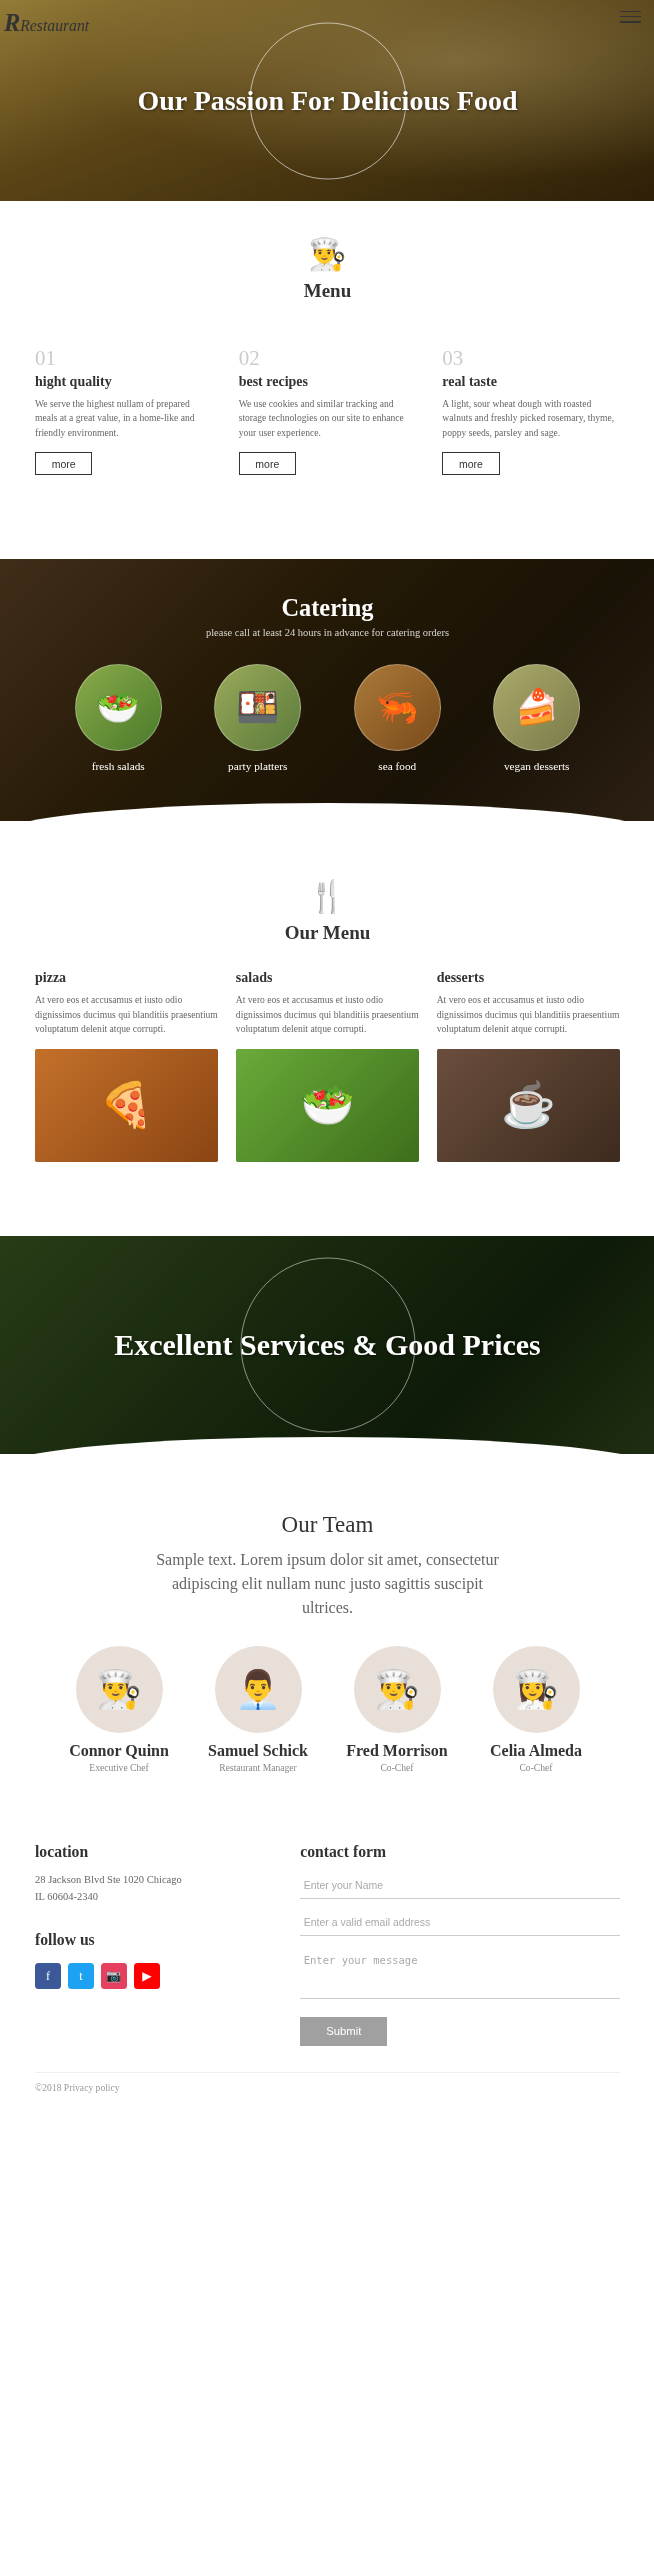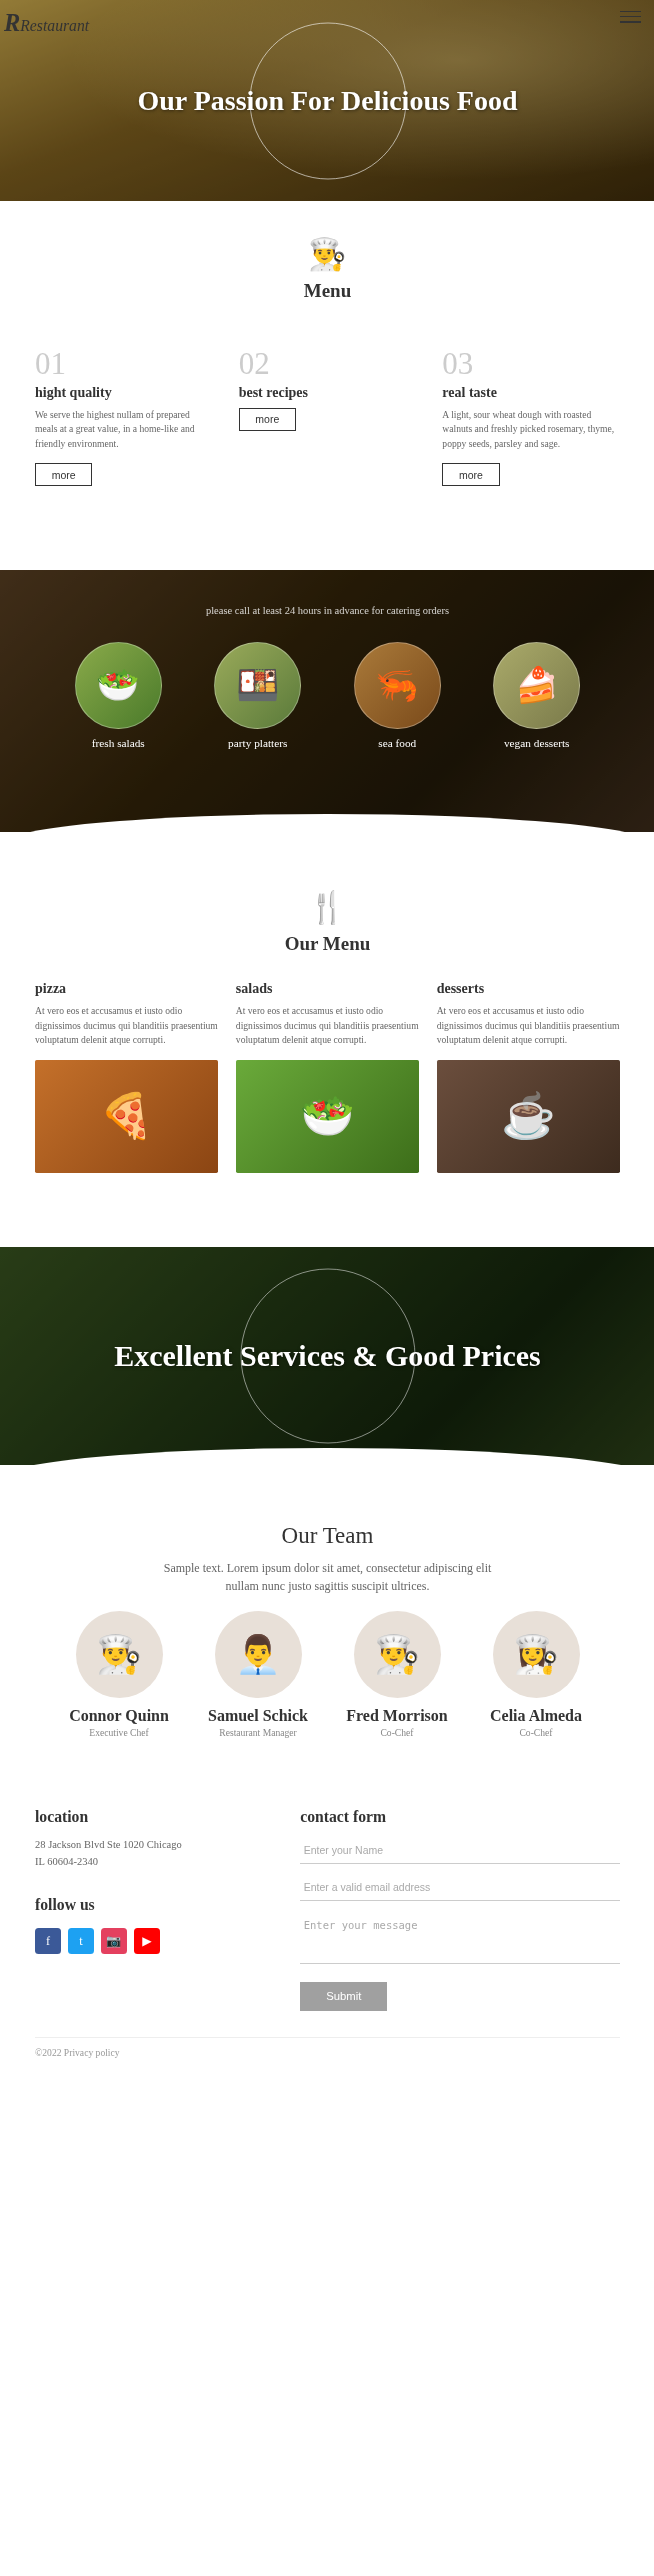--- a/index.html
+++ b/index.html
@@ -67,21 +67,21 @@
     .section-title {
       font-size: 19px; font-weight: bold; margin-bottom: 0;
     }
 
     
     .features {
       background: #fff; padding: 17.5px 35px 35px;
       display: flex; gap: 26px;
     }
     .feature { flex: 1; }
-    .feature-num { font-size: 31px; color: #ccc; font-weight: 300; margin-bottom: 3.5px; }
+    .feature-num { font-size: 21px; color: #ccc; font-weight: 300; margin-bottom: 3.5px; }
     .feature-title { font-size: 14px; font-weight: bold; margin-bottom: 7px; }
     .feature-text { font-size: 9.6px; color: #666; line-height: 1.5; margin-bottom: 12.2px; }
     .more-btn {
       display: inline-block; border: 0.9px solid #333; padding: 4.4px 15.7px;
       font-size: 10.5px; cursor: pointer; background: #fff; color: #333;
     }
 
     
     .catering {
       position: relative; width: 655px; min-height: 262px;
@@ -150,21 +150,21 @@
       width: 175px; height: 175px;
       border: 1.7px solid rgba(255,255,255,0.5);
       border-radius: 50%;
       top: 50%; left: 50%;
       transform: translate(-50%, -50%);
     }
 
     
     .team { background: #fff; padding: 44px 35px 35px; text-align: center; }
     .team-title { font-size: 23px; font-weight: normal; margin-bottom: 10.5px; }
-    .team-sub { font-size: 12px; color: #666; line-height: 1.5; margin-bottom: 16px; max-width: 349px; margin-left: auto; margin-right: auto; }
+    .team-sub { font-size: 16px; color: #666; line-height: 1.5; margin-bottom: 26px; max-width: 349px; margin-left: auto; margin-right: auto; }
     .team-members { display: flex; justify-content: center; gap: 26px; flex-wrap: wrap; }
     .team-member { text-align: center; width: 113px; }
     .member-avatar {
       width: 87px; height: 87px; border-radius: 50%; margin: 0 auto 8.7px;
       overflow: hidden; display: flex; align-items: center; justify-content: center;
       font-size: 37px;
       background: #e8e0d8;
     }
     .member-name { font-size: 16px; font-weight: bold; margin-bottom: 2.6px; }
     .member-role { font-size: 9.6px; color: #888; }
@@ -250,36 +250,38 @@
 <div class="features">
   <div class="feature">
     <div class="feature-num">01</div>
     <div class="feature-title">hight quality</div>
     <div class="feature-text">We serve the highest nullam of prepared meals at a great value, in a home-like and friendly environment.</div>
     <button class="more-btn">more</button>
   </div>
   <div class="feature">
     <div class="feature-num">02</div>
     <div class="feature-title">best recipes</div>
+    <div class="feature-text">We use cookies and similar tracking and storage technologies on our site to enhance your user experience.</div>
     <button class="more-btn">more</button>
   </div>
   <div class="feature">
     <div class="feature-num">03</div>
     <div class="feature-title">real taste</div>
     <div class="feature-text">A light, sour wheat dough with roasted walnuts and freshly picked rosemary, thyme, poppy seeds, parsley and sage.</div>
     <button class="more-btn">more</button>
   </div>
 </div>
 
 <div style="position:relative; margin-top: 17.5px;">
 
   <div style="width:100%; height:31px; background:#fff; border-radius:0 0 50% 50% / 0 0 31px 31px; position:relative; z-index:1;"></div>
   <div class="catering">
     <div class="catering-overlay"></div>
     <div class="catering-content">
+      <h2 class="catering-title">Catering</h2>
       <p class="catering-sub">please call at least 24 hours in advance for catering orders</p>
       <div class="catering-items">
         <div class="catering-item">
           <div class="catering-circle c1">🥗</div>
           <div class="catering-label">fresh salads</div>
         </div>
         <div class="catering-item">
           <div class="catering-circle c2">🍱</div>
           <div class="catering-label">party platters</div>
         </div>
@@ -383,16 +385,16 @@
     <div class="footer-col-wide">
       <h3 class="footer-heading">contact form</h3>
       <input class="form-input" type="text" placeholder="Enter your Name" style="">
       <input class="form-input" type="email" placeholder="Enter a valid email address" style="">
       <textarea class="form-textarea" placeholder="Enter your message" style=""></textarea>
       <button class="submit-btn">Submit</button>
     </div>
   </div>
 
   <div class="footer-bottom">
-    <span>©2022 Privacy policy</span>
+    <span>©2018 Privacy policy</span>
   </div>
 </div>
 
 
 </body></html>

